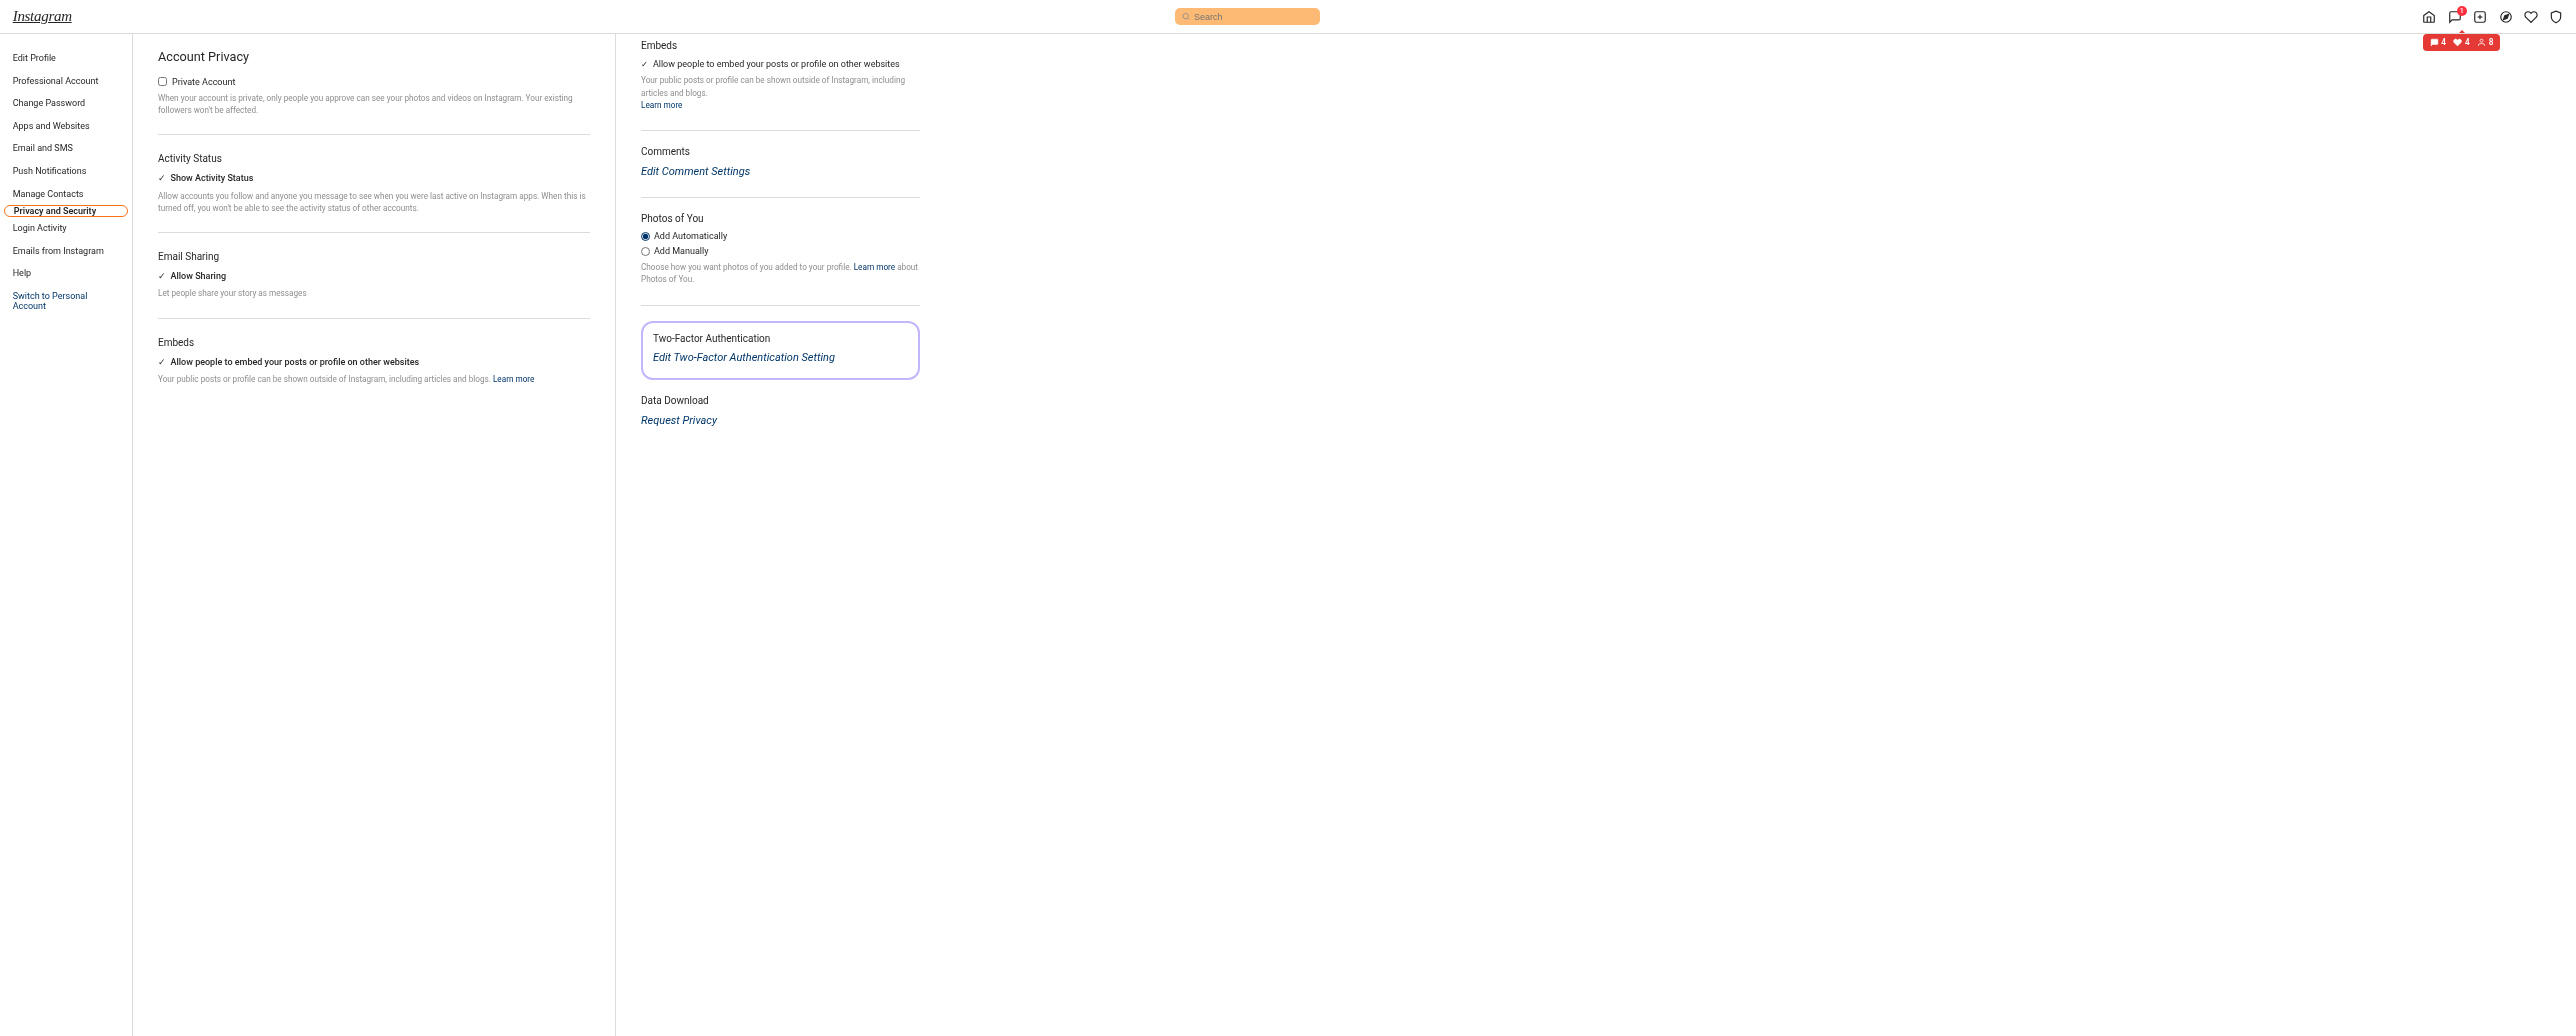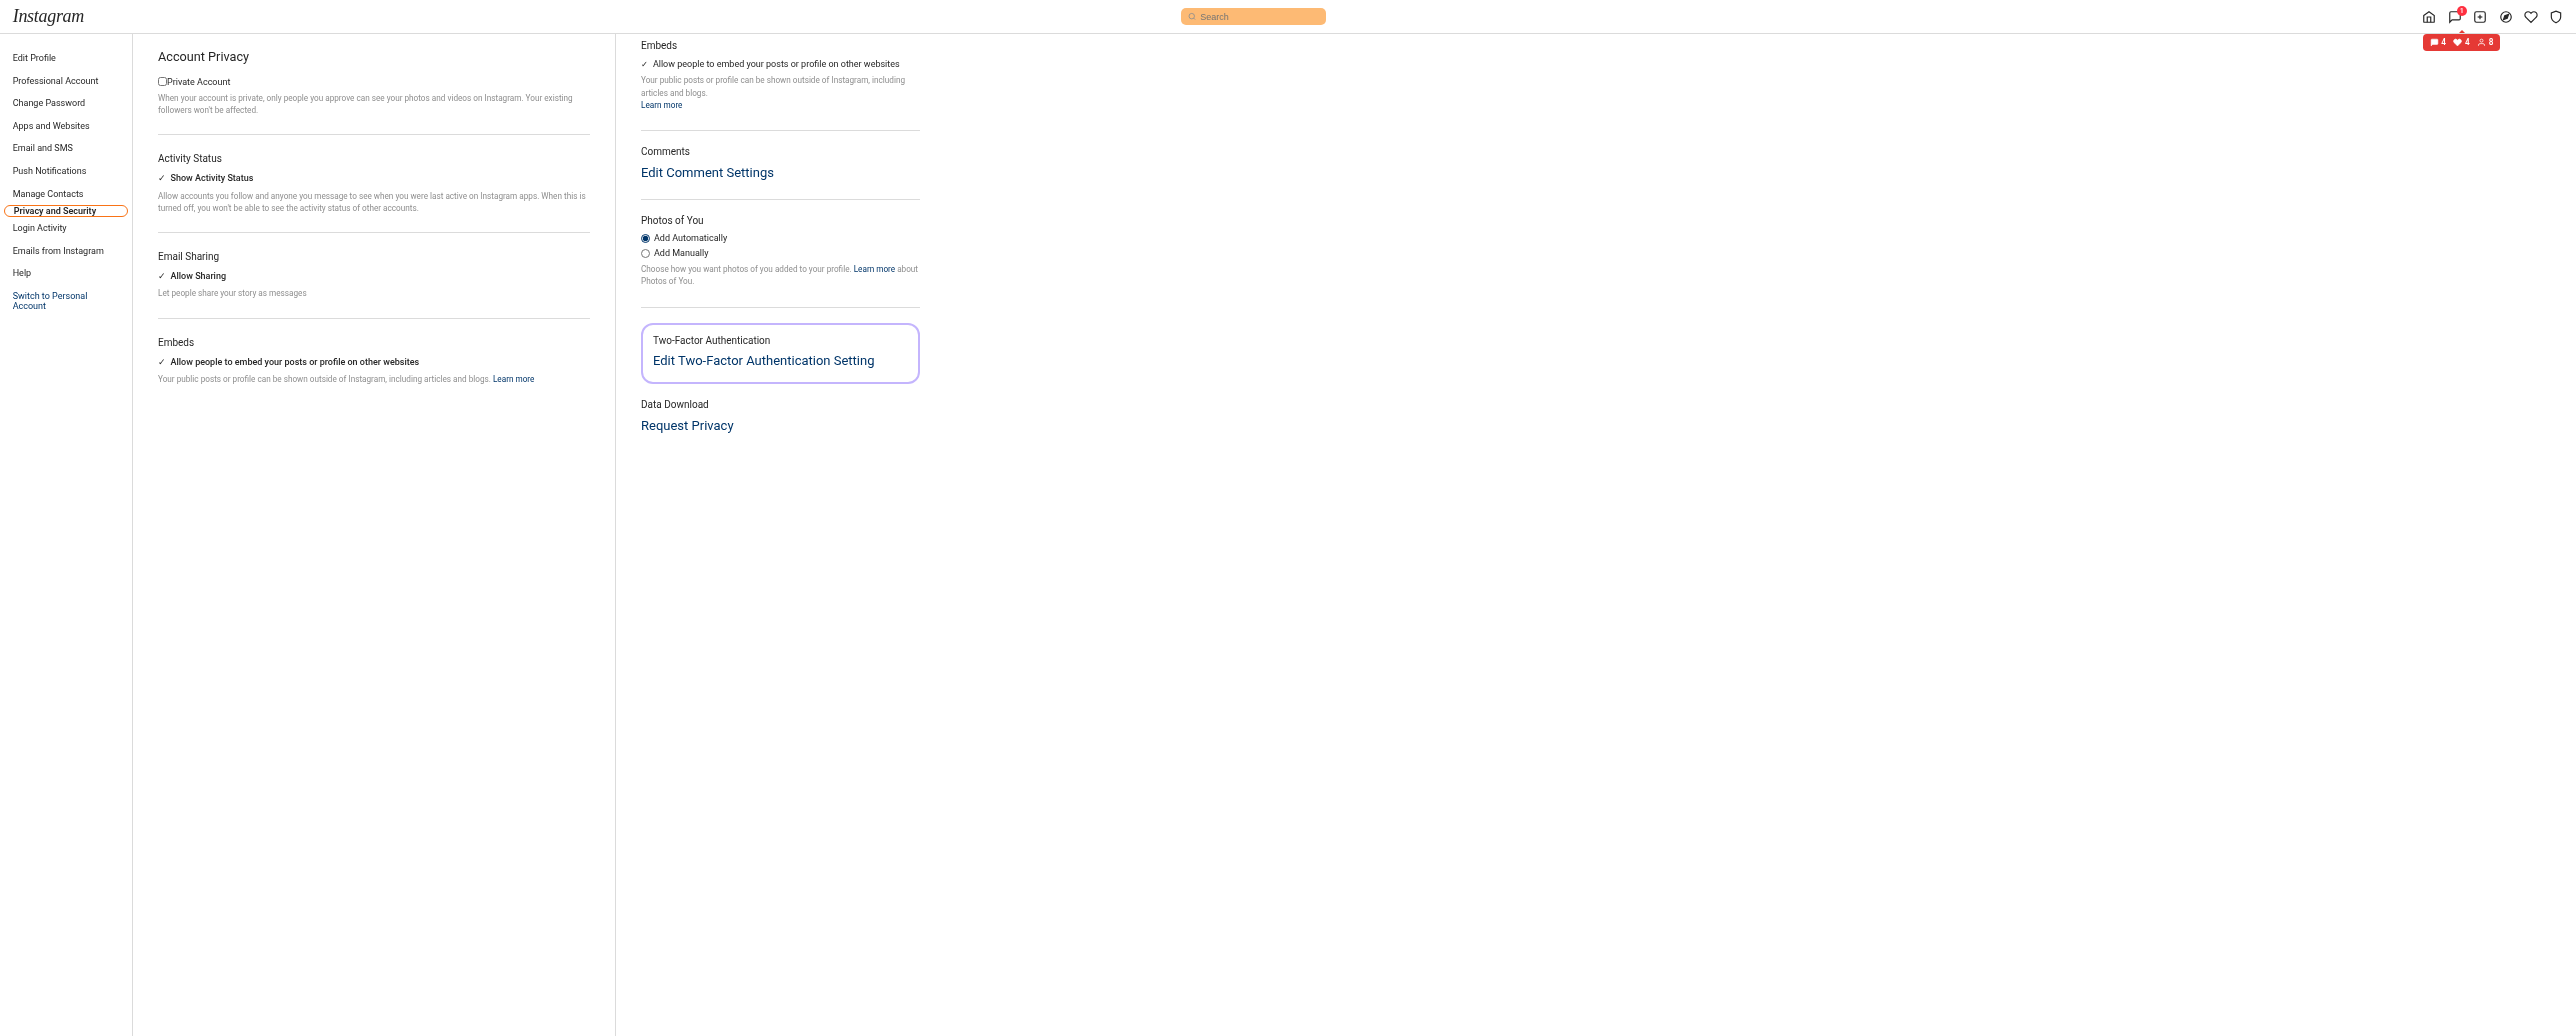--- a/index.html
+++ b/index.html
@@ -4,21 +4,21 @@
   <style>
     * { box-sizing: border-box; margin: 0; padding: 0; }
     body { font-family: -apple-system, BlinkMacSystemFont, 'Segoe UI', Roboto, Helvetica, Arial, sans-serif; background: #fff; color: #262626; font-size: 9px; }
 
     
     .top-nav {
       display: flex; align-items: center; justify-content: space-between;
       padding: 0 12.7px; height: 34px; border-bottom: 0.6px solid #dbdbdb;
       position: sticky; top: 0; background: #fff; z-index: 100;
     }
-    .nav-logo { font-family: 'Billabong', cursive; font-size: 18px; font-weight: 400; letter-spacing: -0.3px; font-style: italic; }
+    .nav-logo { font-family: 'Billabong', cursive; font-size: 15px; font-weight: 400; letter-spacing: -0.3px; font-style: italic; text-decoration: underline; }
     .nav-search {
       display: flex; align-items: center; background: #fdba74; border-radius: 5px;
       padding: 3.8px 7.6px; width: 145px; border: none; outline: none;
     }
     .nav-search input { background: transparent; border: none; outline: none; font-size: 9px; color: #262626; width: 100%; margin-left: 3.8px; }
     .nav-icons { display: flex; align-items: center; gap: 11.4px; }
     .nav-icon { position: relative; cursor: pointer; display: flex; align-items: center; }
     .nav-badge {
       position: absolute; top: -3.8px; right: -5px;
       background: #ff3040; color: #fff; border-radius: 50%;
@@ -63,30 +63,30 @@
     .main-content { flex: 1; padding: 15px 25px; max-width: 482px; }
     .page-title { font-size: 12.7px; font-weight: 400; margin-bottom: 12.7px; color: #262626; }
     .section { margin-bottom: 18px; padding-bottom: 18px; border-bottom: 0.6px solid #dbdbdb; }
     .section:last-child { border-bottom: none; }
     .section-title { font-size: 10px; font-weight: 400; margin-bottom: 9px; }
     .check-row { display: flex; align-items: center; gap: 5px; margin-bottom: 6.3px; }
     .check-icon { color: #262626; font-size: 9px; }
     .check-label { font-size: 9px; font-weight: 500; }
     .section-desc { font-size: 8.2px; color: #8e8e8e; line-height: 1.5; margin-top: 3.8px; }
     .learn-more { color: #003569; text-decoration: none; font-size: 8.2px; }
-    .checkbox-row { display: flex; align-items: center; margin-bottom: 5px; }
+    .checkbox-row { display: flex; align-items: center; gap: 5px; margin-bottom: 5px; }
     .checkbox-row input[type="checkbox"] { width: 9px; height: 9px; }
     .checkbox-label { font-size: 9px; }
 
     
     .right-panel { width: 330px; min-width: 330px; padding: 6.3px 25px; border-left: 0.6px solid #dbdbdb; }
     .panel-section { margin-bottom: 15px; padding-bottom: 15px; border-bottom: 0.6px solid #dbdbdb; }
     .panel-section:last-child { border-bottom: none; }
     .panel-title { font-size: 10px; font-weight: 400; margin-bottom: 7.6px; }
-    .panel-link { color: #003569; text-decoration: none; font-size: 13px; display: block; margin-bottom: 3.8px; }
+    .panel-link { color: #003569; text-decoration: none; font-size: 11px; display: block; margin-bottom: 3.8px; font-style: italic; }
     .panel-desc { font-size: 8.2px; color: #8e8e8e; line-height: 1.5; margin-bottom: 3.8px; }
     .two-factor-box {
       border: 2px solid #c4b5fd; border-radius: 12px; padding: 10px; margin-bottom: 15px;
     }
     .radio-row { display: flex; align-items: center; gap: 4px; margin-bottom: 5px; }
     .radio-row input[type="radio"] { width: 9px; height: 9px; accent-color: #003569; }
     .radio-label { font-size: 9px; }
     .panel-check-row { display: flex; align-items: flex-start; gap: 5px; margin-bottom: 5px; }
     .panel-check-icon { color: #262626; font-size: 8.2px; margin-top: 0.6px; }
 

